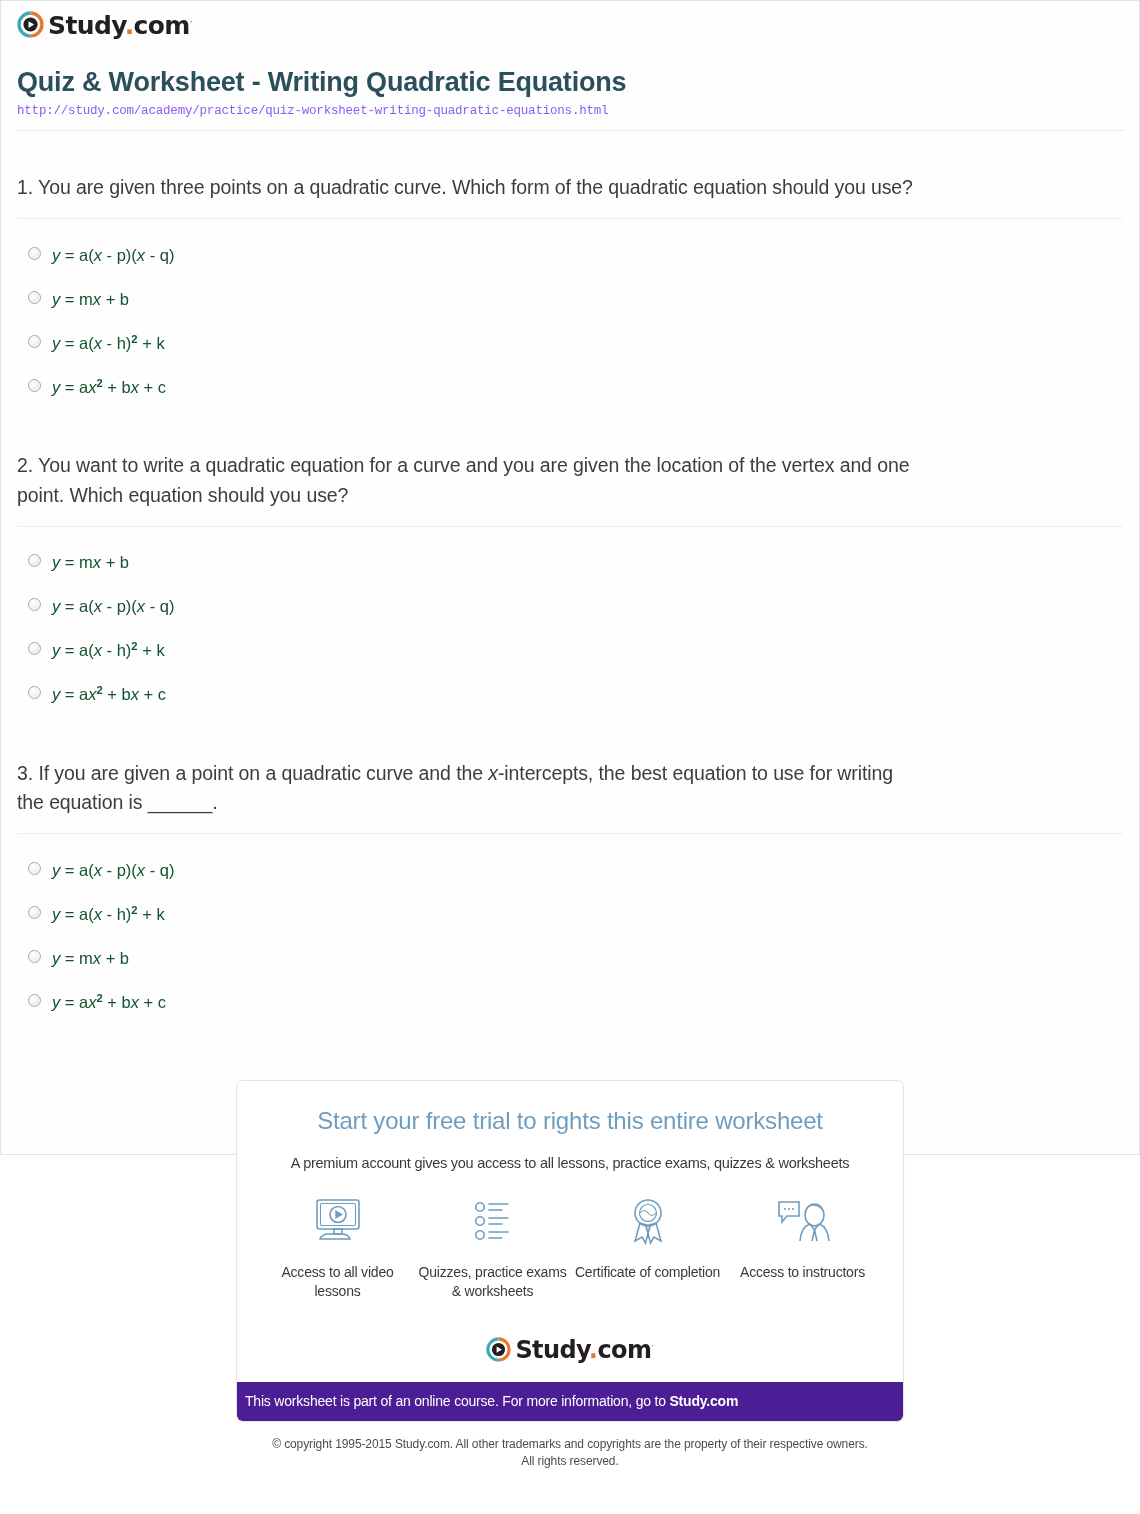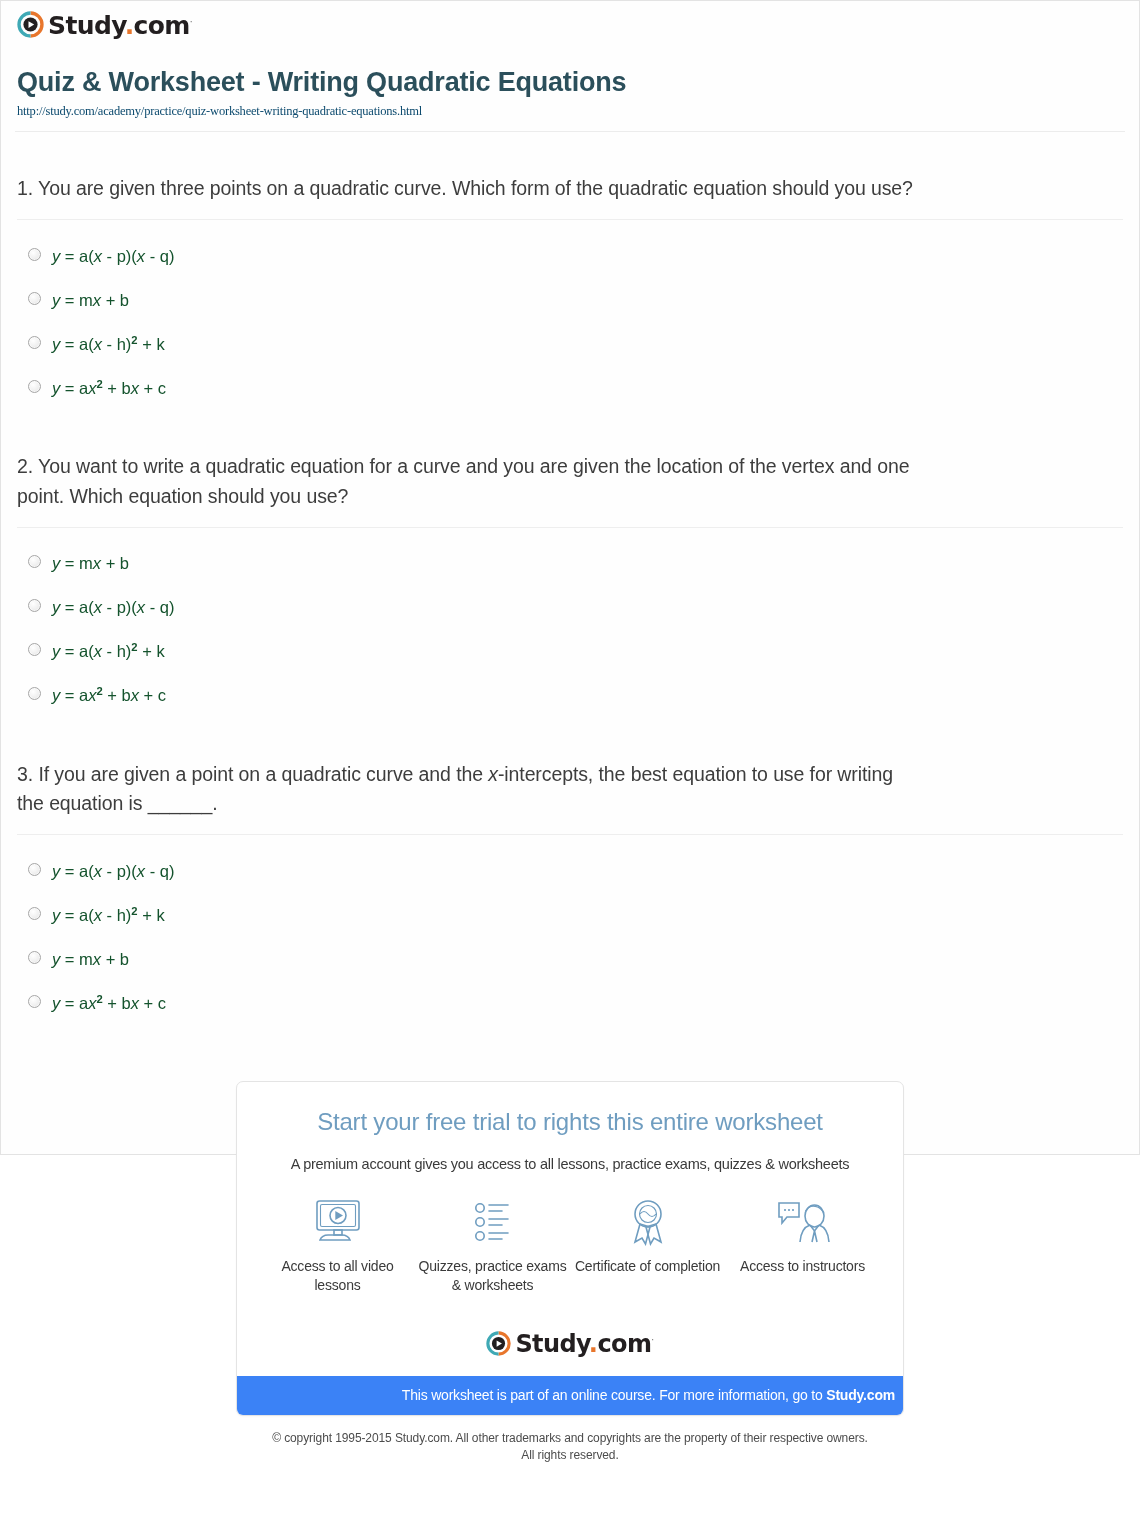--- a/index.html
+++ b/index.html
@@ -66,22 +66,22 @@
     font-family: "Liberation Sans", sans-serif;
     font-size: 27px;
     font-weight: bold;
     color: #2b4f5b;
     margin: 0 0 6px 0;
     letter-spacing: -0.2px;
     line-height: 1.15;
   }
   .worksheet-url {
     font-size: 12.5px;
-    color: #0c4a6e;
-    font-family: Liberation Serif, serif;
+    color: #8b5cf6;
+    font-family: Liberation Mono, monospace;
     letter-spacing: -0.2px;
   }
   .head-rule {
     border: 0;
     border-top: 1px solid #ececec;
     margin: 12px 14px 0 14px;
   }
 
   
   .questions {
@@ -176,20 +176,21 @@
     display: flex;
     justify-content: center;
     gap: 0;
     margin-top: 24px;
   }
   .feature {
     width: 155px;
     display: flex;
     flex-direction: column;
     align-items: center;
+    gap: 7px;
   }
   .feature-icon {
     height: 52px;
     display: flex;
     align-items: center;
     justify-content: center;
   }
   .feature-label {
     margin-top: 9px;
     font-size: 14px;
@@ -200,23 +201,23 @@
   }
   .promo-logo-row {
     display: flex;
     justify-content: center;
     padding: 22px 0 20px 0;
   }
   .promo-logo-row .logo-word { font-size: 24px; }
   .promo-logo-row .logo-mark { width: 25px; height: 25px; flex: 0 0 25px; }
 
   .promo-bar {
-    background: #3b82f6;
+    background: #4c1d95;
     color: #ffffff;
-    text-align: right;
+    text-align: left;
     font-size: 14px;
     padding: 11px 8px 12px 8px;
     letter-spacing: -0.2px;
   }
   .promo-bar b { font-weight: bold; }
 
   
   .copyright {
     margin-top: 14px;
     text-align: center;

